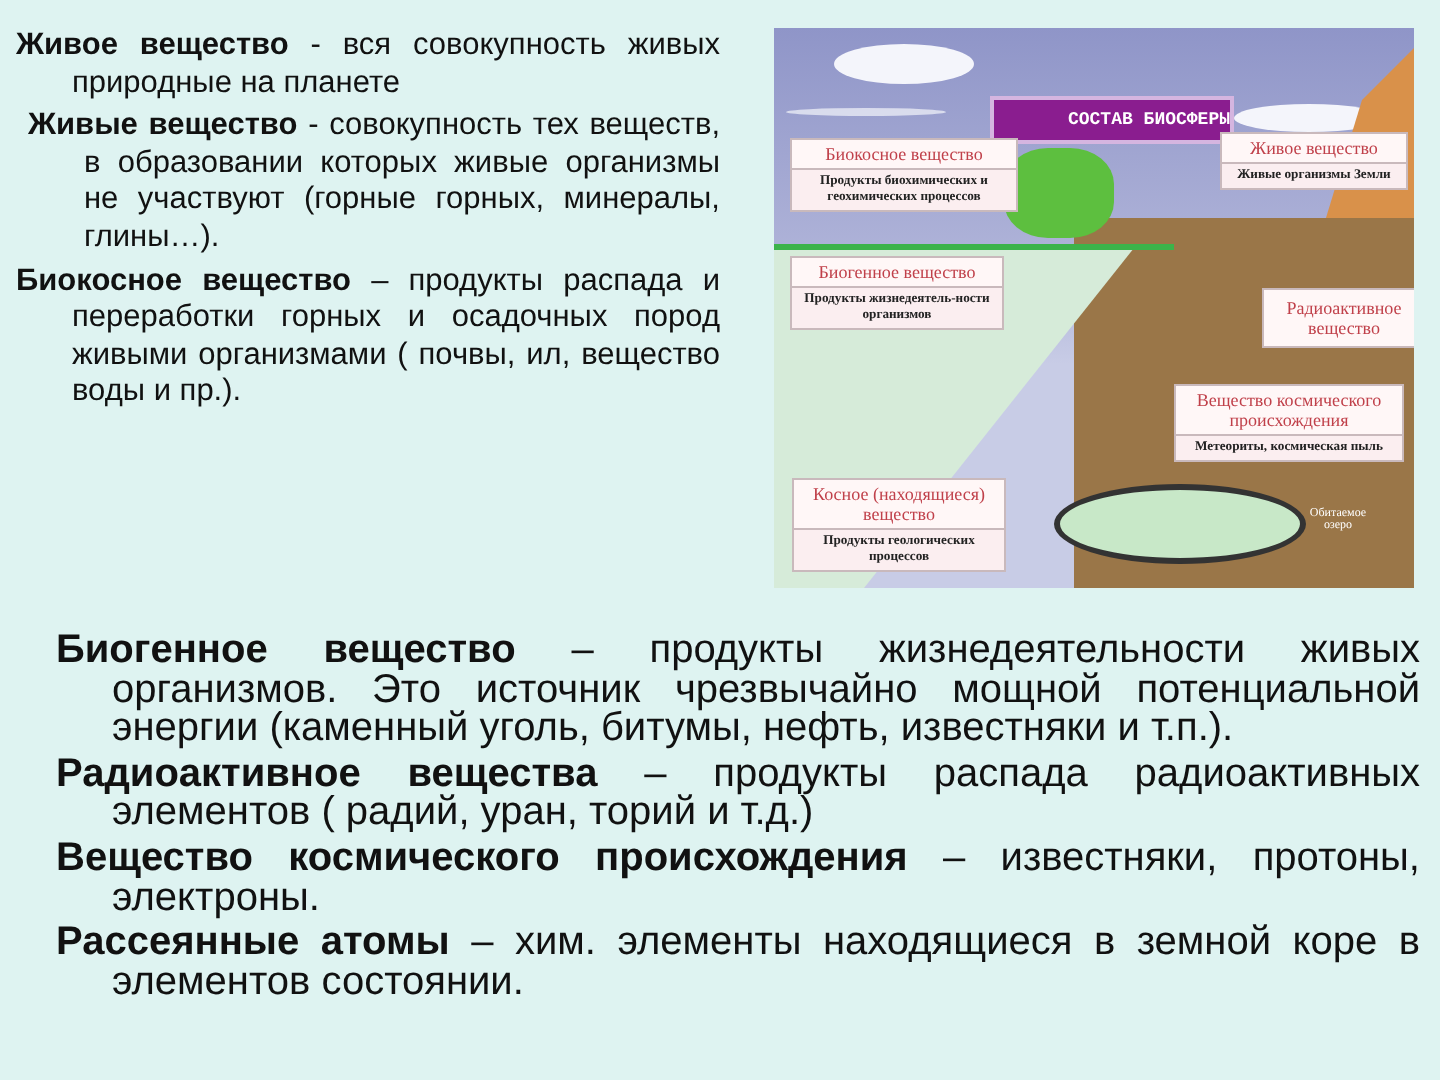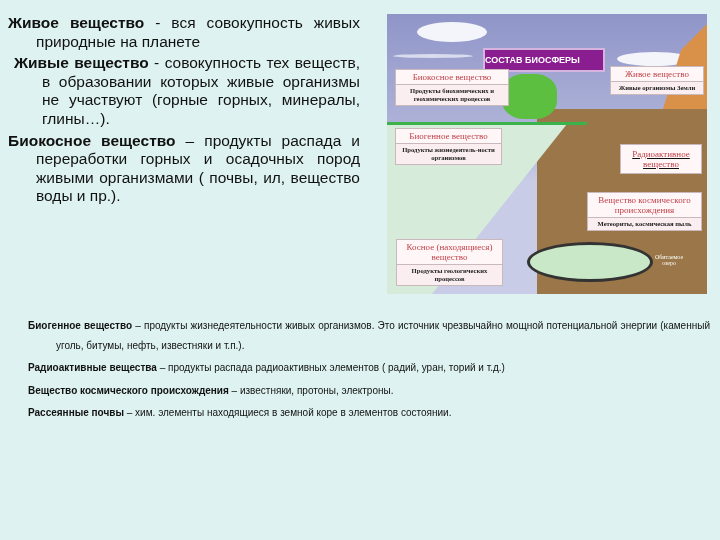--- a/index.html
+++ b/index.html
@@ -2,33 +2,33 @@
 <html><head>
 <meta charset="utf-8">
 <style>
   html, body { margin:0; padding:0; }
   body { width:720px; height:540px; background:#def3f1; position:relative; overflow:hidden;
          font-family:"Liberation Sans", sans-serif; color:#111; }
   .para { position:absolute; font-size:15.5px; line-height:18.6px; text-align:justify; }
   .para b { font-weight:bold; }
   .def { margin:0; padding-left:28px; text-indent:-28px; text-align:justify; }
   .left-col { left:8px; top:14px; width:352px; }
-  .bottom { left:28px; top:316px; width:682px; font-size:10px; line-height:19.6px; }
+  .bottom { left:28px; top:316px; width:682px; font-size:20px; line-height:19.6px; }
   .bottom .def { margin-bottom:3px; }
   .left-col .def { margin-bottom:3px; }
 
   .figure { position:absolute; left:387px; top:14px; width:320px; height:280px; overflow:hidden;
             background:linear-gradient(#8f95c8 0%, #b2b6da 45%, #c8cce6 60%); }
   .ground { position:absolute; }
   .box { position:absolute; background:#fbeef0; border:1px solid #c9b9bc; font-family:"Liberation Serif", serif;
          text-align:center; }
   .box .ttl { color:#c0404a; font-size:9px; line-height:10px; padding:2px 2px; background:#fff7f7; border-bottom:1px solid #c9b9bc; }
   .box .sub { color:#222; font-size:6.6px; line-height:8px; padding:2px 3px; font-weight:bold; }
-  .title-box { position:absolute; left:96px; top:34px; width:118px; height:20px; background:#8a1d8f; border:2px solid #d5b5e0;
-               color:#fff; font-family:Liberation Sans, sans-serif; font-weight:bold; font-size:9px; line-height:20px; text-align:left; }
+  .title-box { position:absolute; left:108px; top:34px; width:118px; height:20px; background:#8a1d8f; border:2px solid #d5b5e0;
+               color:#fff; font-family:Liberation Mono, monospace; font-weight:bold; font-size:9px; line-height:20px; text-align:right; }
   .cloud { position:absolute; background:#f4f5fb; border-radius:50%; }
 </style>
 </head>
 <body>
 
 <div class="para left-col">
   <p class="def"><b>Живое вещество</b><span> - </span><span>вся совокупность живых природные на планете</span></p>
   <p class="def" style="padding-left:34px;text-indent:-28px;"><b>Живые вещество</b><span> - </span><span>совокупность тех веществ, в образовании которых живые организмы не участвуют (горные горных, минералы, глины…).</span></p>
   <p class="def"><b>Биокосное вещество</b><span> – </span><span>продукты распада и переработки горных и осадочных пород живыми организмами ( почвы, ил, вещество воды и пр.).</span></p>
 </div>
@@ -52,31 +52,31 @@
     <div class="sub">Продукты биохимических и геохимических процессов</div>
   </div>
   <div class="box" style="left:223px;top:52px;width:92px;">
     <div class="ttl">Живое вещество</div>
     <div class="sub">Живые организмы Земли</div>
   </div>
   <div class="box" style="left:8px;top:114px;width:105px;">
     <div class="ttl">Биогенное вещество</div>
     <div class="sub">Продукты жизнедеятель-ности организмов</div>
   </div>
-  <div class="box" style="left:233px;top:130px;width:80px;text-decoration:underline;">
+  <div class="box" style="left:244px;top:130px;width:80px;">
     <div class="ttl" style="border-bottom:none;padding:4px 2px;">Радиоактивное вещество</div>
   </div>
   <div class="box" style="left:200px;top:178px;width:113px;">
     <div class="ttl">Вещество космического происхождения</div>
     <div class="sub">Метеориты, космическая пыль</div>
   </div>
   <div class="box" style="left:9px;top:225px;width:105px;">
     <div class="ttl">Косное (находящиеся) вещество</div>
     <div class="sub">Продукты геологических процессов</div>
   </div>
 </div>
 
 <div class="para bottom">
   <p class="def"><b>Биогенное вещество</b><span> – </span><span>продукты жизнедеятельности живых организмов. Это источник чрезвычайно мощной потенциальной энергии (каменный уголь, битумы, нефть, известняки и т.п.).</span></p>
-  <p class="def"><b>Радиоактивные вещества</b><span> – </span><span>продукты распада радиоактивных элементов ( радий, уран, торий и т.д.)</span></p>
+  <p class="def"><b>Радиоактивное вещества</b><span> – </span><span>продукты распада радиоактивных элементов ( радий, уран, торий и т.д.)</span></p>
   <p class="def"><b>Вещество космического происхождения</b><span> – </span><span>известняки, протоны, электроны.</span></p>
-  <p class="def"><b>Рассеянные почвы</b><span> – </span><span>хим. элементы находящиеся в земной коре в элементов состоянии.</span></p>
+  <p class="def"><b>Рассеянные атомы</b><span> – </span><span>хим. элементы находящиеся в земной коре в элементов состоянии.</span></p>
 </div>
 
 </body></html>

